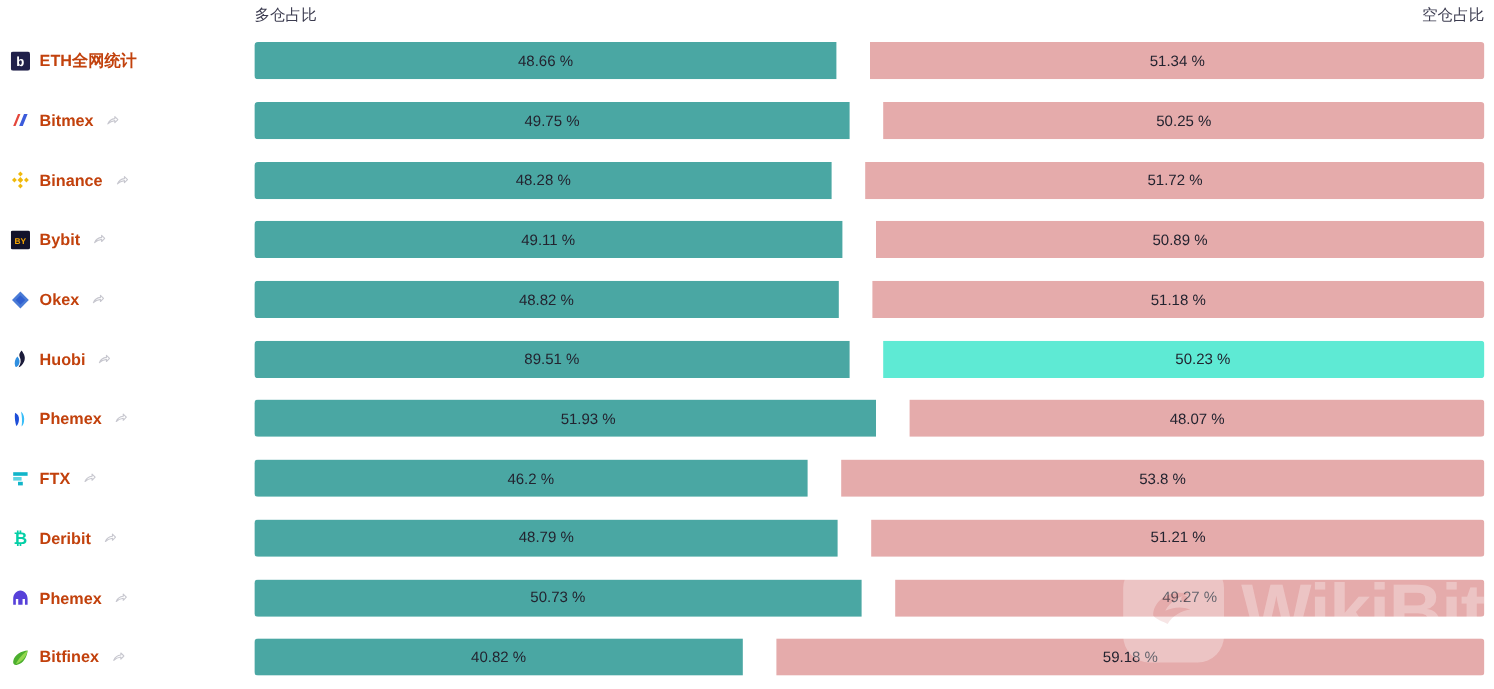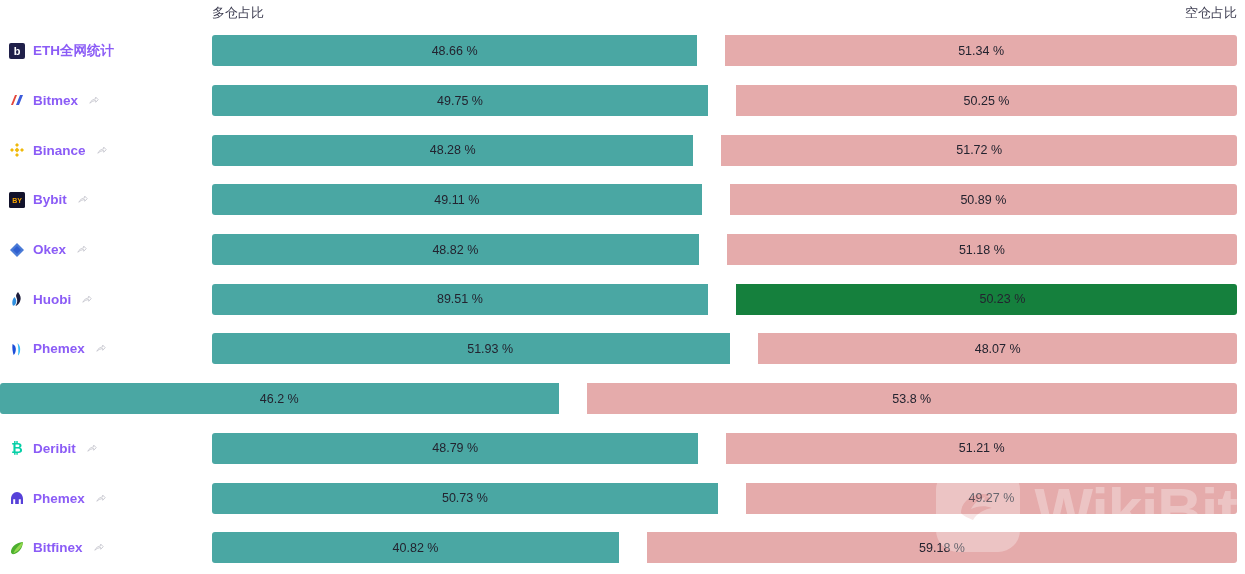--- a/index.html
+++ b/index.html
@@ -97,21 +97,21 @@
     width: 17px; height: 17px;
     flex: 0 0 17px;
     display: flex;
     align-items: center;
     justify-content: center;
   }
   .ex-icon svg { display: block; }
   .ex-name {
     font-size: 13.5px;
     font-weight: bold;
-    color: #8b5cf6;
+    color: #c2410c;
     white-space: nowrap;
   }
   .link-icon {
     display: inline-flex;
     align-items: center;
     opacity: 0.55;
     margin-left: 2px;
   }
 
   .bar-cell {
@@ -267,21 +267,21 @@
           </span>
           <span class="ex-name">Huobi</span>
           <span class="link-icon">
             <svg width="11" height="11" viewBox="0 0 12 12">
               <path d="M2 9 C3 6.5 5.5 4.5 8.4 4.2 L8.4 2.3 L11.2 5.1 L8.4 7.9 L8.4 6 C6 6.3 3.6 7.4 2 9 Z" fill="none" stroke="#9a9aa8" stroke-width="1" stroke-linejoin="round"></path>
             </svg>
           </span>
         </div>
         <div class="bar-cell">
           <div class="seg seg-long" style="width: 49.77%; background: rgb(74, 167, 163);">89.51 %</div>
-          <div class="seg seg-short" style="width: 50.23%; background: #15803d; padding-left: 32px;">50.23 %</div>
+          <div class="seg seg-short" style="width: 50.23%; background: #5eead4; padding-left: 32px;">50.23 %</div>
         </div>
       </div>
       <div class="row">
         <div class="label-cell">
           <span class="ex-icon">
             <svg width="16" height="16" viewBox="0 0 16 16">
               <path d="M3.5 3 C6 4 7 6 6.8 9 C6.6 11.5 5.6 13.4 4.6 14 C3.6 11 3 7 3.5 3 Z" fill="#1d4ed8"></path>
               <path d="M8.5 2 C10.8 4 11.6 7 11 10.5 C10.6 12.6 9.8 14 9 14.4 C9.6 10.6 9.4 6 8.5 2 Z" fill="#38bdf8"></path>
             </svg>
           </span>
@@ -291,20 +291,35 @@
               <path d="M2 9 C3 6.5 5.5 4.5 8.4 4.2 L8.4 2.3 L11.2 5.1 L8.4 7.9 L8.4 6 C6 6.3 3.6 7.4 2 9 Z" fill="none" stroke="#9a9aa8" stroke-width="1" stroke-linejoin="round"></path>
             </svg>
           </span>
         </div>
         <div class="bar-cell">
           <div class="seg seg-long" style="width: 51.93%; background: rgb(74, 167, 163); padding-left: 38px;">51.93 %</div>
           <div class="seg seg-short" style="width: 48.07%; background: rgb(229, 171, 171);">48.07 %</div>
         </div>
       </div>
       <div class="row">
+        <div class="label-cell">
+          <span class="ex-icon">
+            <svg width="16" height="16" viewBox="0 0 16 16">
+              <rect x="2" y="2.5" width="12" height="3" fill="#11b5c9"></rect>
+              <rect x="2" y="6.5" width="7" height="3" fill="#5ed4e2"></rect>
+              <rect x="6" y="10.5" width="4" height="3" fill="#11b5c9"></rect>
+            </svg>
+          </span>
+          <span class="ex-name">FTX</span>
+          <span class="link-icon">
+            <svg width="11" height="11" viewBox="0 0 12 12">
+              <path d="M2 9 C3 6.5 5.5 4.5 8.4 4.2 L8.4 2.3 L11.2 5.1 L8.4 7.9 L8.4 6 C6 6.3 3.6 7.4 2 9 Z" fill="none" stroke="#9a9aa8" stroke-width="1" stroke-linejoin="round"></path>
+            </svg>
+          </span>
+        </div>
         <div class="bar-cell">
           <div class="seg seg-long" style="width: 46.2%; background: rgb(74, 167, 163);">46.2 %</div>
           <div class="seg seg-short" style="width: 53.8%; background: rgb(229, 171, 171);">53.8 %</div>
         </div>
       </div>
       <div class="row">
         <div class="label-cell">
           <span class="ex-icon">
             <svg width="16" height="16" viewBox="0 0 16 16">
               <text x="8" y="13" font-size="14" font-family="Liberation Sans, sans-serif" font-weight="bold" fill="#04cfa6" text-anchor="middle">₿</text>

